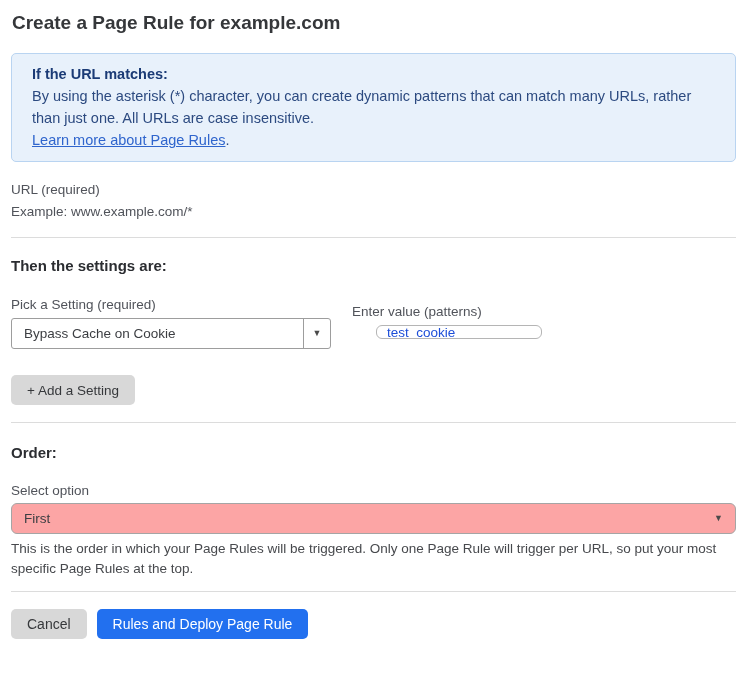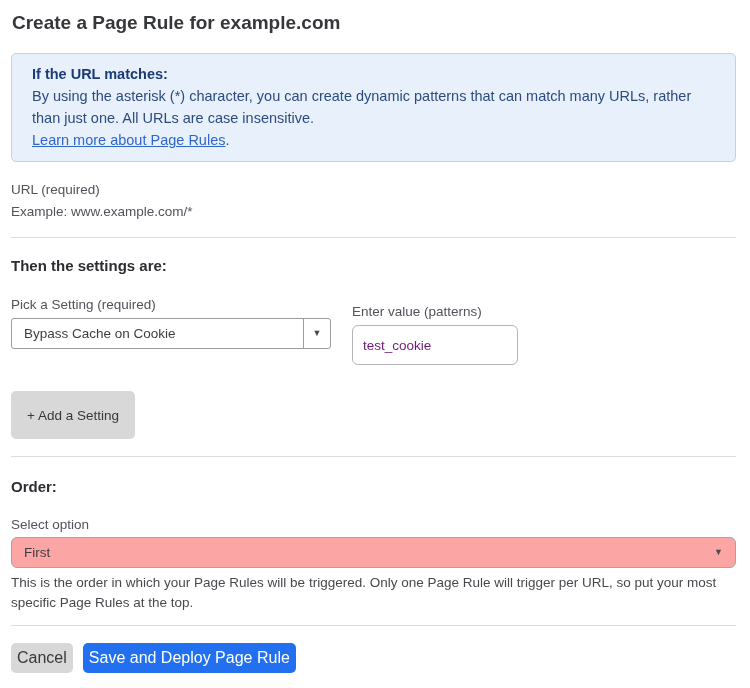--- a/index.html
+++ b/index.html
@@ -111,33 +111,34 @@
   .arrow-glyph {
     font-size: 9px;
     color: #4a4a4a;
     line-height: 1;
   }
 
   .value-input {
     display: block;
     margin-top: 5px;
     width: 166px;
-    height: 40px;
+    height: 14px;
     border: 1px solid #b5b5b5;
     border-radius: 6px;
     padding: 0 10px;
     font-size: 13.5px;
     font-family: "Liberation Sans", sans-serif;
-    color: #701a75;
+    color: #1d4ed8;
     outline: none;
+    margin-left: 24px;
   }
 
   .gray-btn {
     margin-top: 26px;
-    height: 48px;
+    height: 30px;
     padding: 0 16px;
     background: #d8d8d8;
     border: none;
     border-radius: 5px;
     font-size: 13.5px;
     font-family: "Liberation Sans", sans-serif;
     color: #36383b;
     cursor: pointer;
   }
 
@@ -167,24 +168,24 @@
   }
   .divider.after-order { margin-top: 12px; }
 
   .footer-buttons {
     margin-top: 17px;
     display: flex;
     align-items: center;
   }
   .footer-btn {
     height: 30px;
-    padding: 0 6px;
+    padding: 0 16px;
     border: none;
     border-radius: 5px;
-    font-size: 16px;
+    font-size: 14px;
     font-family: "Liberation Sans", sans-serif;
     cursor: pointer;
   }
   .footer-btn.gray { background: #d8d8d8; color: #36383b; margin-right: 10px; }
   .footer-btn.gray.draft { margin-right: 14px; }
   .footer-btn.primary { background: #2270ef; color: #ffffff; }
 </style>
 </head>
 <body>
 
@@ -231,16 +232,16 @@
   <div class="order-select">
     <span class="select-text">First</span>
     <span class="arrow-glyph">▼</span>
   </div>
   <p class="order-helper">This is the order in which your Page Rules will be triggered. Only one Page Rule will trigger per URL, so put your most specific Page Rules at the top.</p>
 
   <hr class="divider after-order">
 
   <div class="footer-buttons">
     <button class="footer-btn gray">Cancel</button>
-    <button class="footer-btn primary">Save and Deploy Page Rule</button>
+    <button class="footer-btn primary">Rules and Deploy Page Rule</button>
   </div>
 
 </div>
 
 </body></html>

